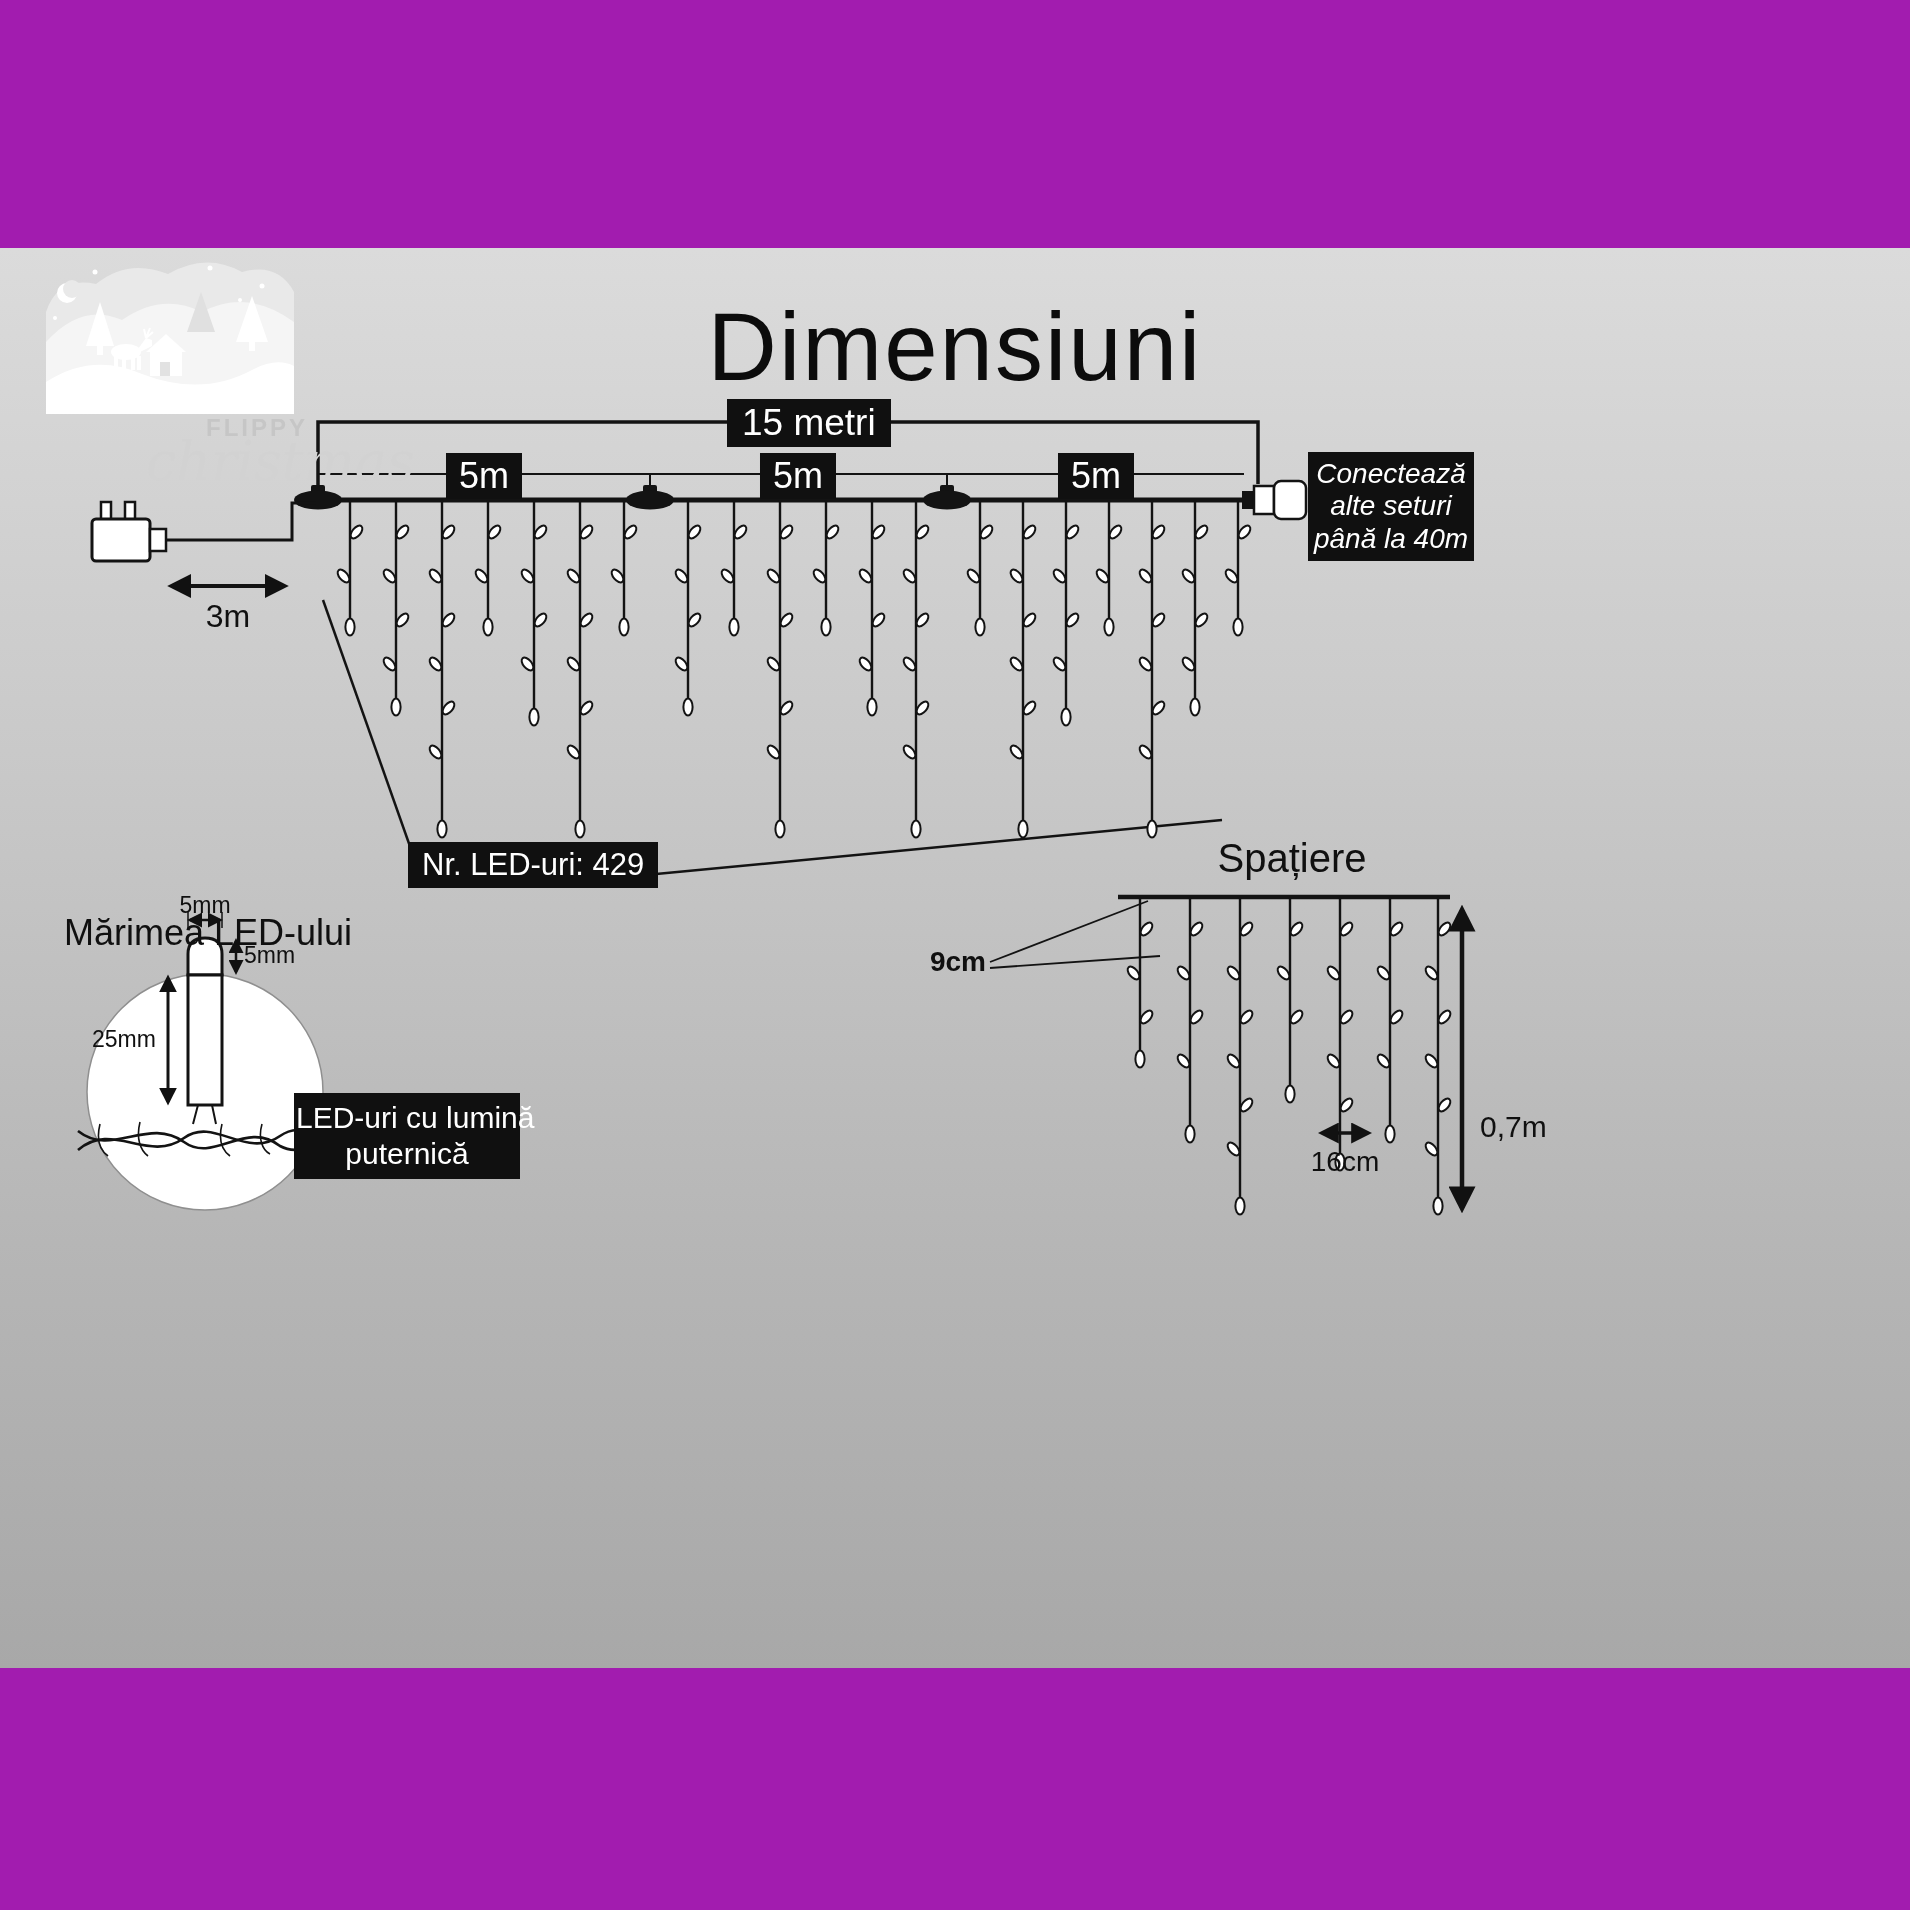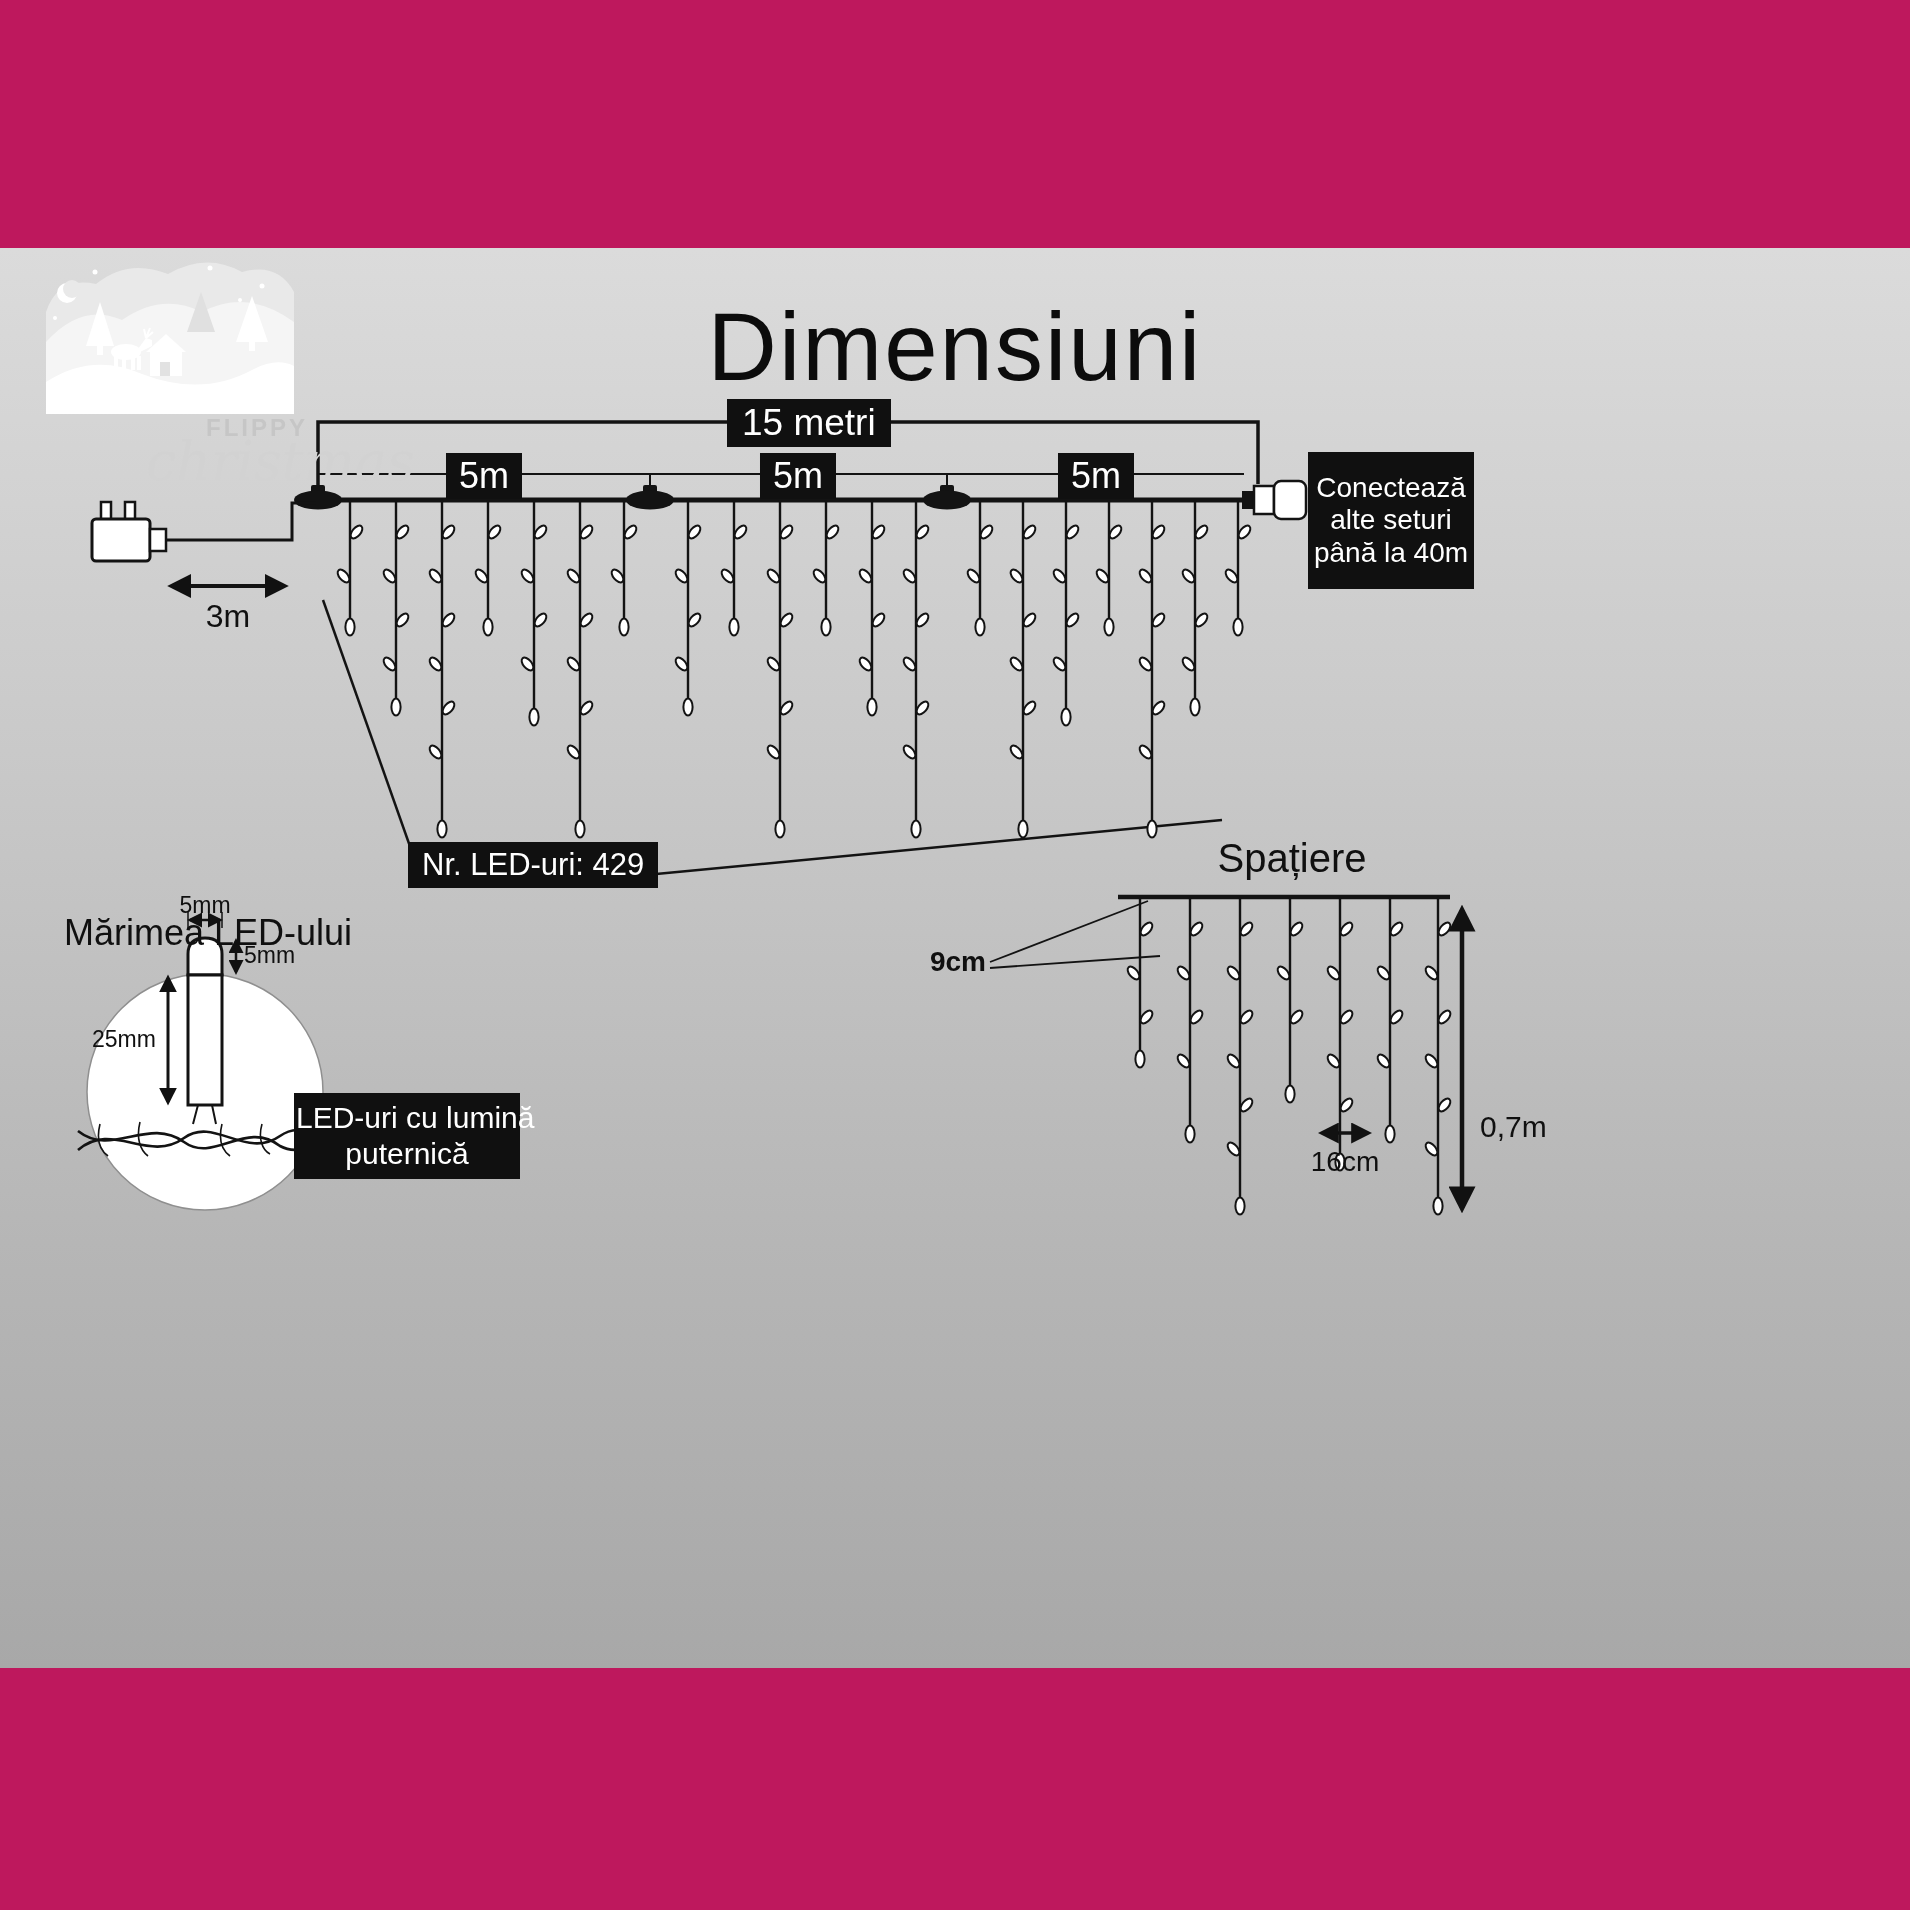--- a/index.html
+++ b/index.html
@@ -1,16 +1,16 @@
 <!DOCTYPE html>
 <html><head>
 <meta charset="utf-8">
 <style>
   html,body{margin:0;padding:0;background:#fff;}
-  .page{position:relative;width:1910px;height:1910px;background:#be185d;overflow:hidden;
+  .page{position:relative;width:1910px;height:1910px;background:#a21caf;overflow:hidden;
         font-family:"Liberation Sans",sans-serif;color:#101010;}
   .band{position:absolute;left:0;top:248px;width:1910px;height:1420px;
         background:linear-gradient(180deg,#dbdbdb 0%,#cccccc 30%,#b6b6b6 70%,#a8a8a8 100%);}
   svg.art{position:absolute;left:0;top:0;z-index:2;}
   .lbl{position:absolute;z-index:3;white-space:nowrap;color:#101010;}
   .bbox{position:absolute;z-index:3;background:#101010;color:#ffffff;white-space:nowrap;}
   .bbox span{display:block;}
   .center{transform:translateX(-50%);}
   .title{left:0;top:292px;width:100%;text-align:center;font-size:96px;letter-spacing:2px;color:#0c0c0c;}
   .logo-brand{left:206px;top:414px;font-size:24px;font-weight:bold;letter-spacing:3px;color:#c6c6c6;}
@@ -351,21 +351,21 @@
   <div class="lbl title">Dimensiuni</div>
   <div class="lbl logo-brand">FLIPPY</div>
   <div class="lbl logo-script">christmas</div>
 
   <div class="bbox" style="left:727px;top:399px;font-size:37px;padding:3px 15px;">15 metri</div>
 
   <div class="bbox center" style="left:484px;top:453px;font-size:36px;padding:2px 13px;">5m</div>
   <div class="bbox center" style="left:798px;top:453px;font-size:36px;padding:2px 13px;">5m</div>
   <div class="bbox center" style="left:1096px;top:453px;font-size:36px;padding:2px 13px;">5m</div>
 
-  <div class="bbox" style="left:1308px;top:452px;width:158px;padding:20px 4px;font-size:28px;line-height:1.16;text-align:center;">
+  <div class="bbox" style="left:1308px;top:452px;width:158px;padding:6px 4px;font-size:28px;line-height:1.16;text-align:center;font-style:italic;">
     <span>Conectează</span>
     <span>alte seturi</span>
     <span>până la 40m</span>
   </div>
 
   <div class="lbl center" style="left:228px;top:598px;font-size:32px;">3m</div>
 
   <div class="bbox" style="left:408px;top:842px;font-size:31px;padding:5px 14px;">Nr. LED-uri: 429</div>
 
   <div class="lbl center" style="left:1292px;top:836px;font-size:40px;">Spațiere</div>

